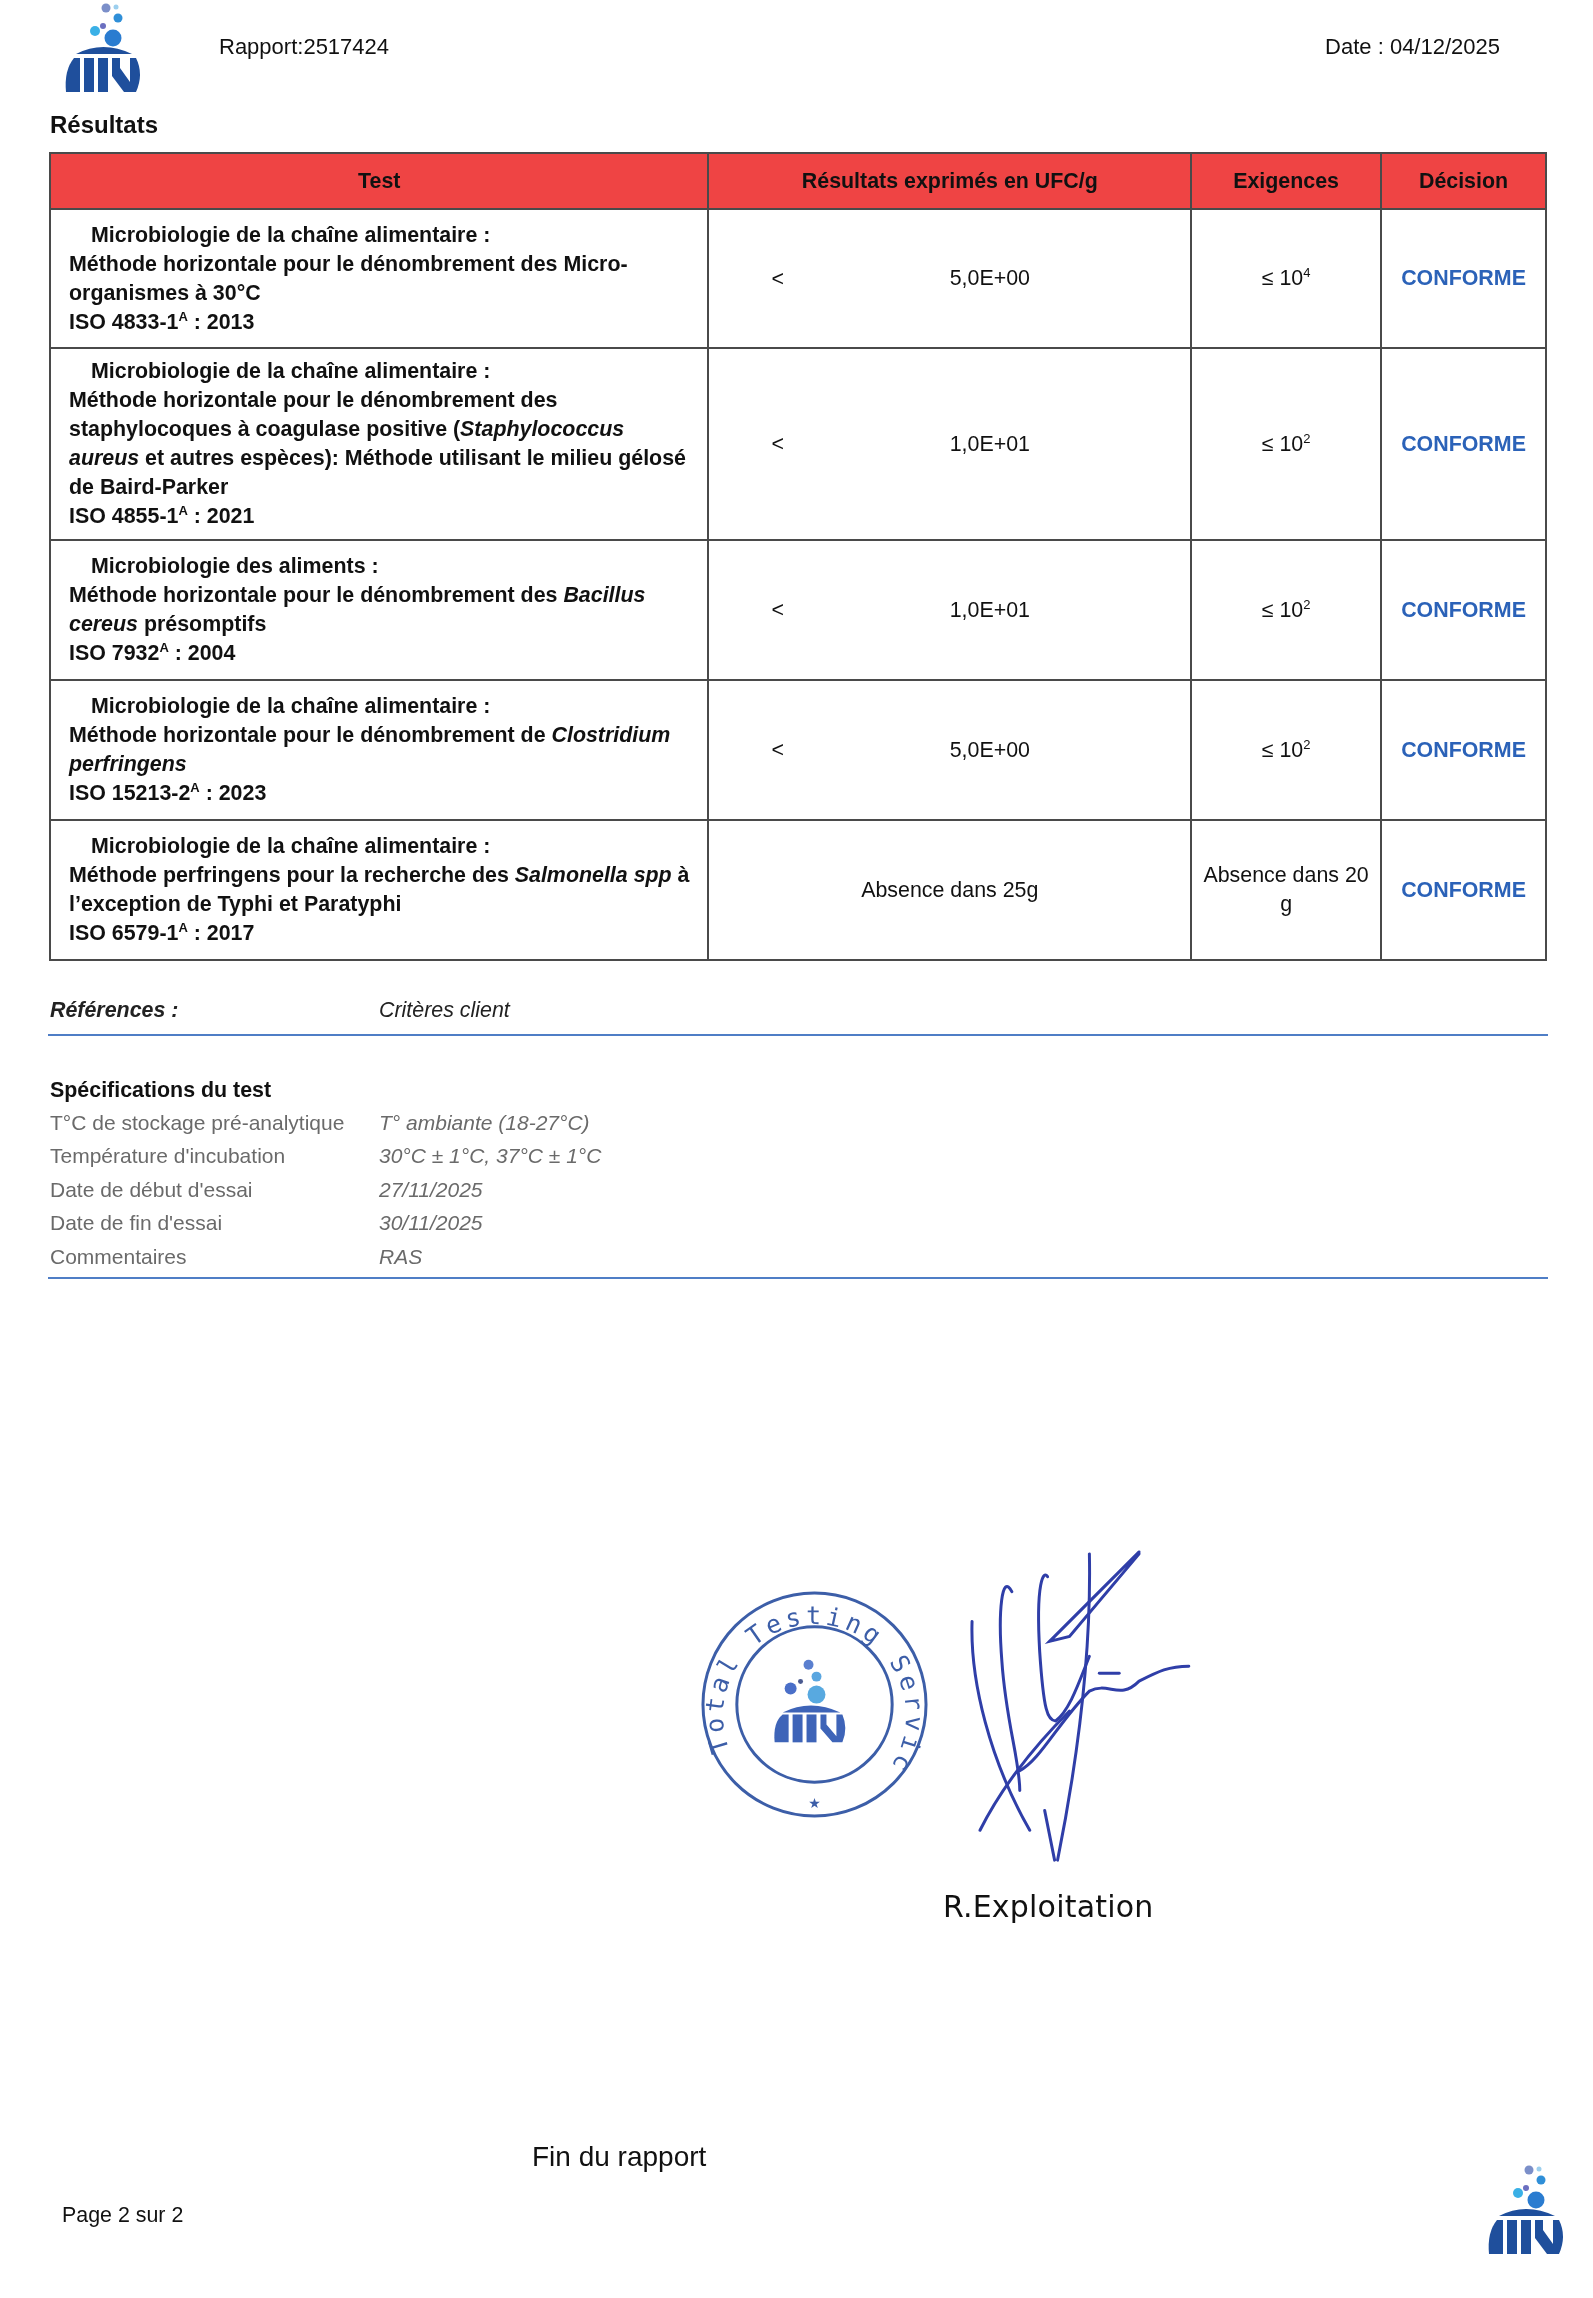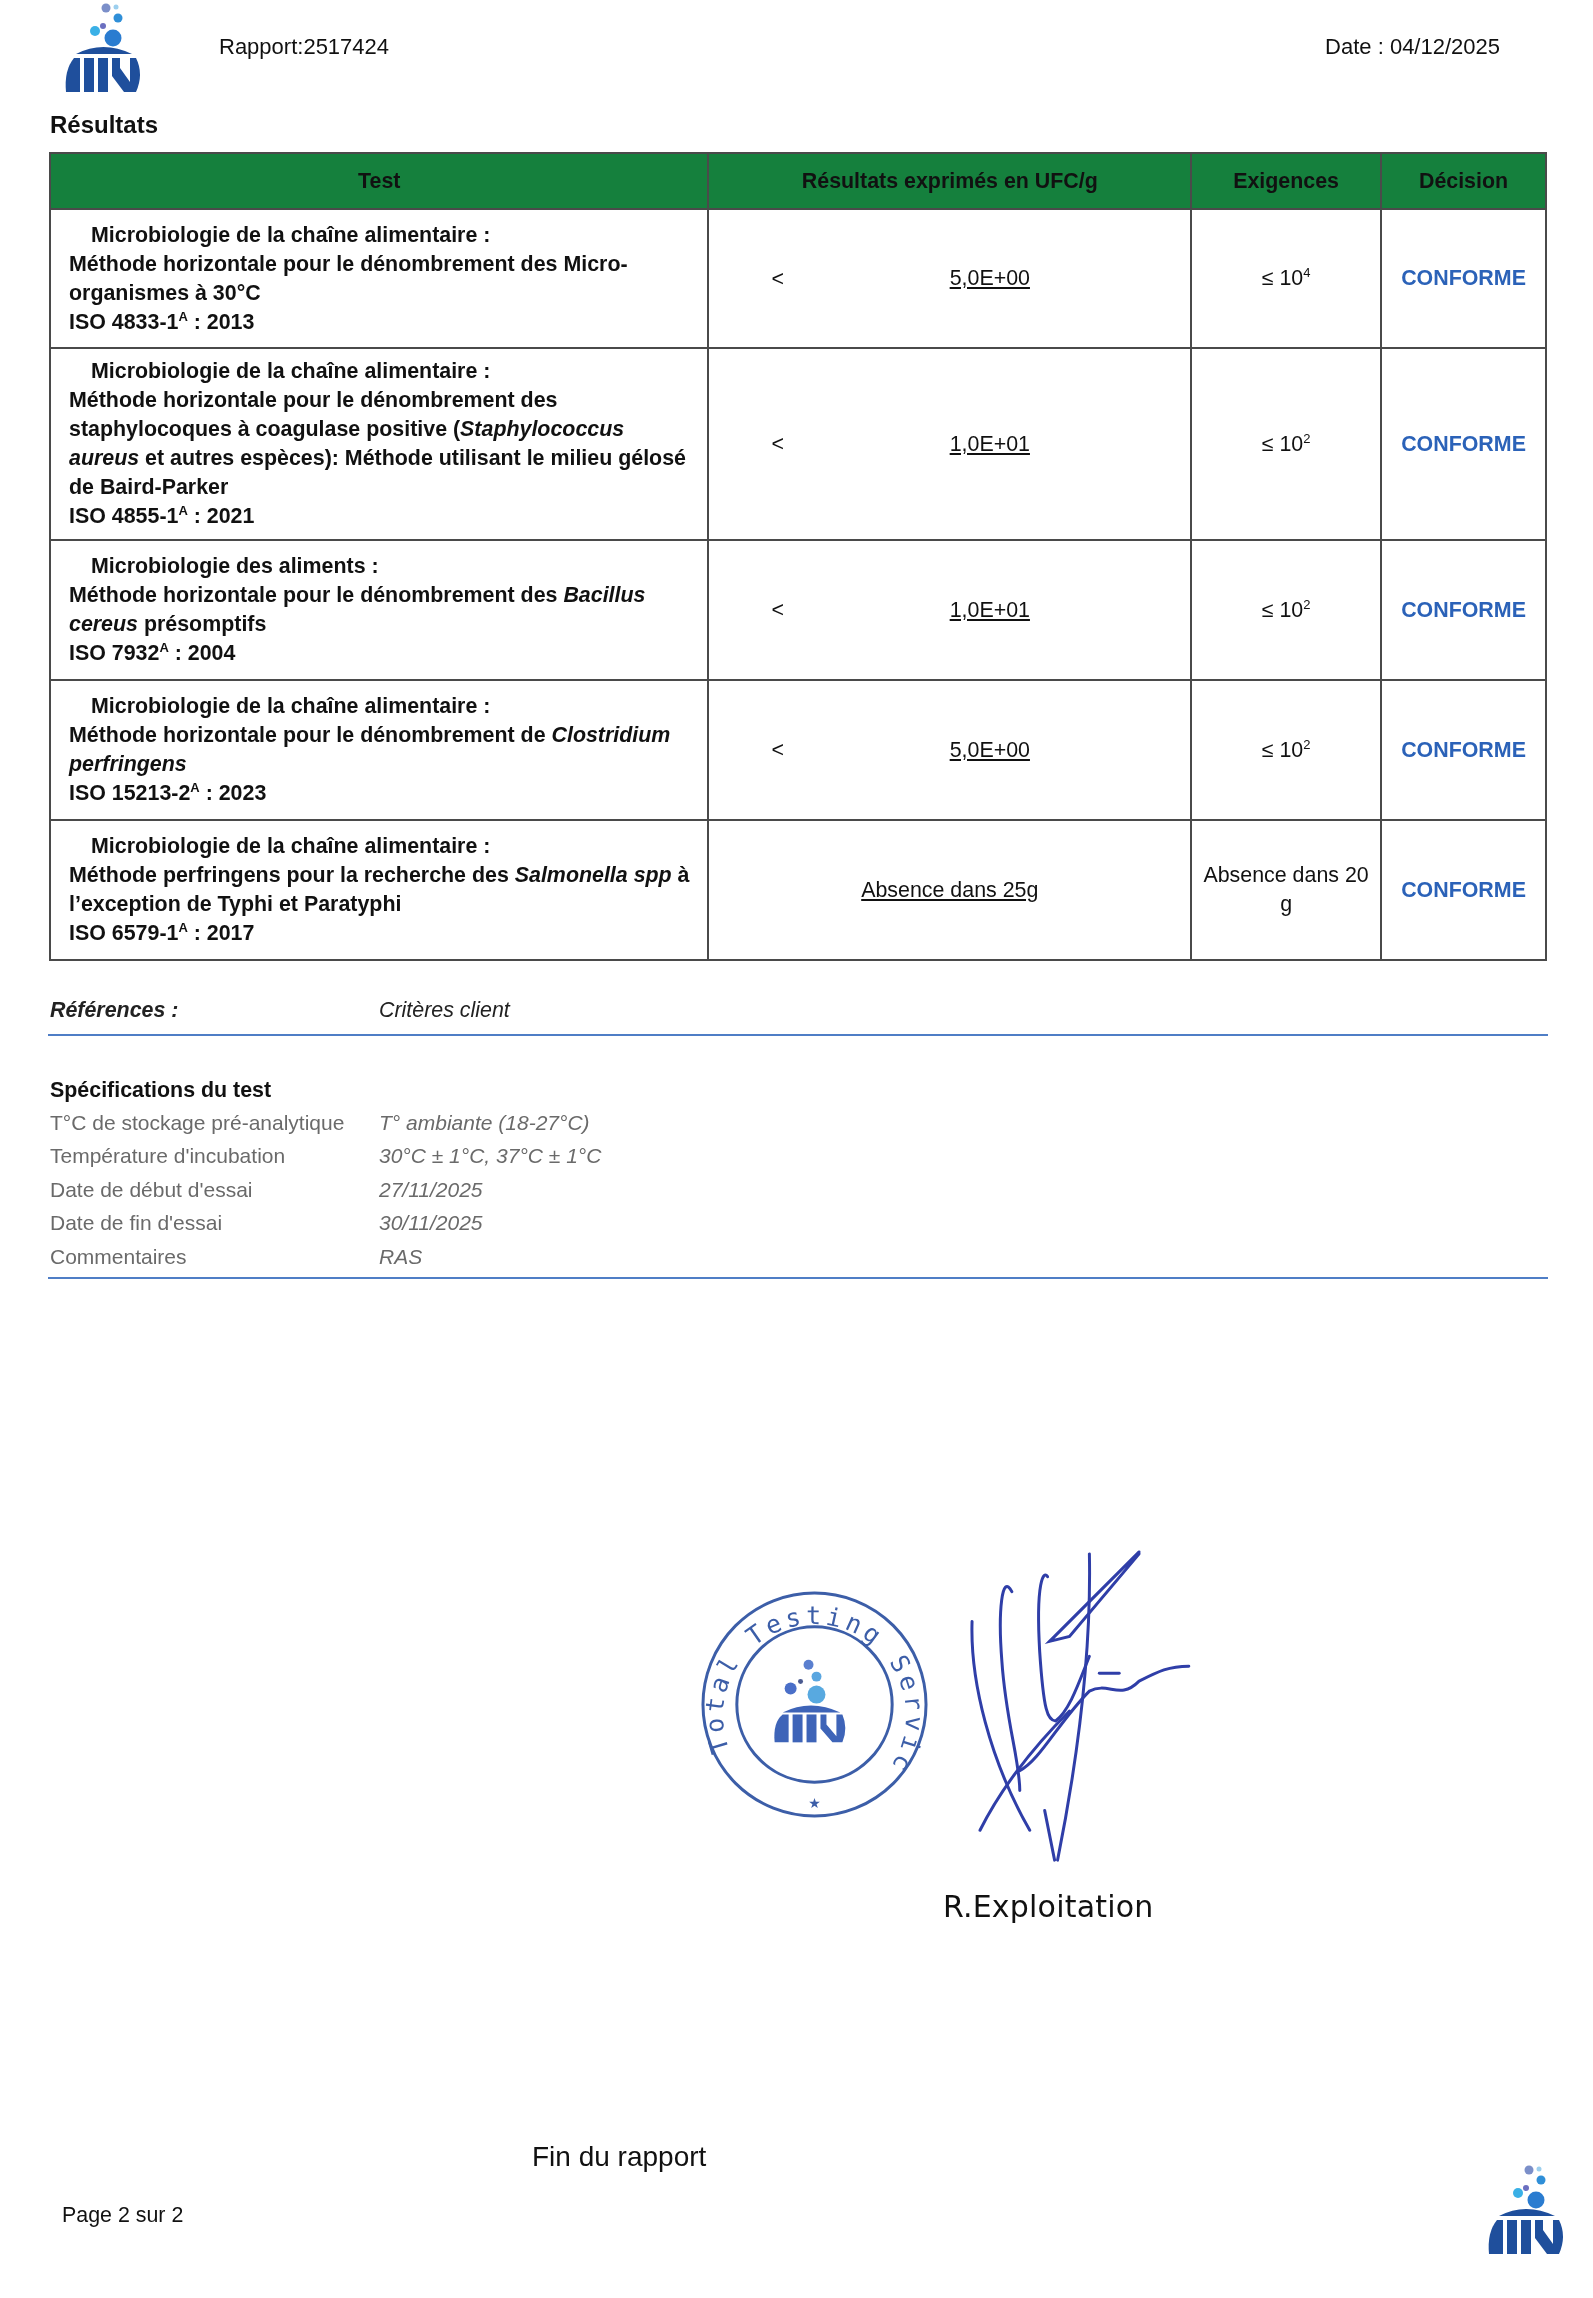--- a/index.html
+++ b/index.html
@@ -11,32 +11,32 @@
   .logo { left: 58px; top: 2px; width: 90px; height: 92px; }
   .rapport { left: 219px; top: 34px; font-size: 22px; }
   .rapport .num { margin-left: 0; }
   .date { right: 94px; top: 34px; font-size: 22px; }
   .section-title { left: 50px; top: 111px; font-size: 24px; font-weight: bold; }
 
   
   table.results { position: absolute; left: 49px; top: 152px; width: 1498px;
                   border-collapse: collapse; font-size: 21.4px; }
   table.results th, table.results td { border: 2px solid #4a4a4a; }
-  table.results th { background: #15803d; font-weight: bold; height: 54px; text-align: center; padding: 0; }
+  table.results th { background: #ef4444; font-weight: bold; height: 54px; text-align: center; padding: 0; }
   table.results td { vertical-align: middle; }
   .col-test { width: 657px; }
   .col-res { width: 481px; }
   .col-exi { width: 188px; }
   .col-dec { width: 163px; }
   td.test-cell { padding: 8px 10px 8px 18px; line-height: 29px; font-weight: bold; }
   td.test-cell .cat { padding-left: 22px; display: block; }
   td.test-cell i { font-style: italic; }
   td.res-cell { position: relative; text-align: center; }
   td.res-cell .op { position: absolute; left: 62px; top: 50%; transform: translateY(-50%); }
-  td.res-cell .val { display: inline-block; padding-left: 80px; text-decoration: underline; }
+  td.res-cell .val { display: inline-block; padding-left: 80px; }
   td.res-cell.full .val { padding-left: 0; }
   td.exi-cell { text-align: center; line-height: 29px; padding: 0 6px; }
   td.dec-cell { text-align: center; color: #2b62b8; font-weight: bold; }
   sup { font-size: 13px; vertical-align: 8px; line-height: 0; }
 
   
   .ref-label { left: 50px; top: 998px; font-size: 21.4px; font-weight: bold; font-style: italic; color: #222; }
   .ref-value { left: 379px; top: 998px; font-size: 21.4px; font-style: italic; color: #222; }
   .rule { left: 48px; width: 1500px; height: 2px; background: #4f7ec6; }
   .rule1 { top: 1034px; }

